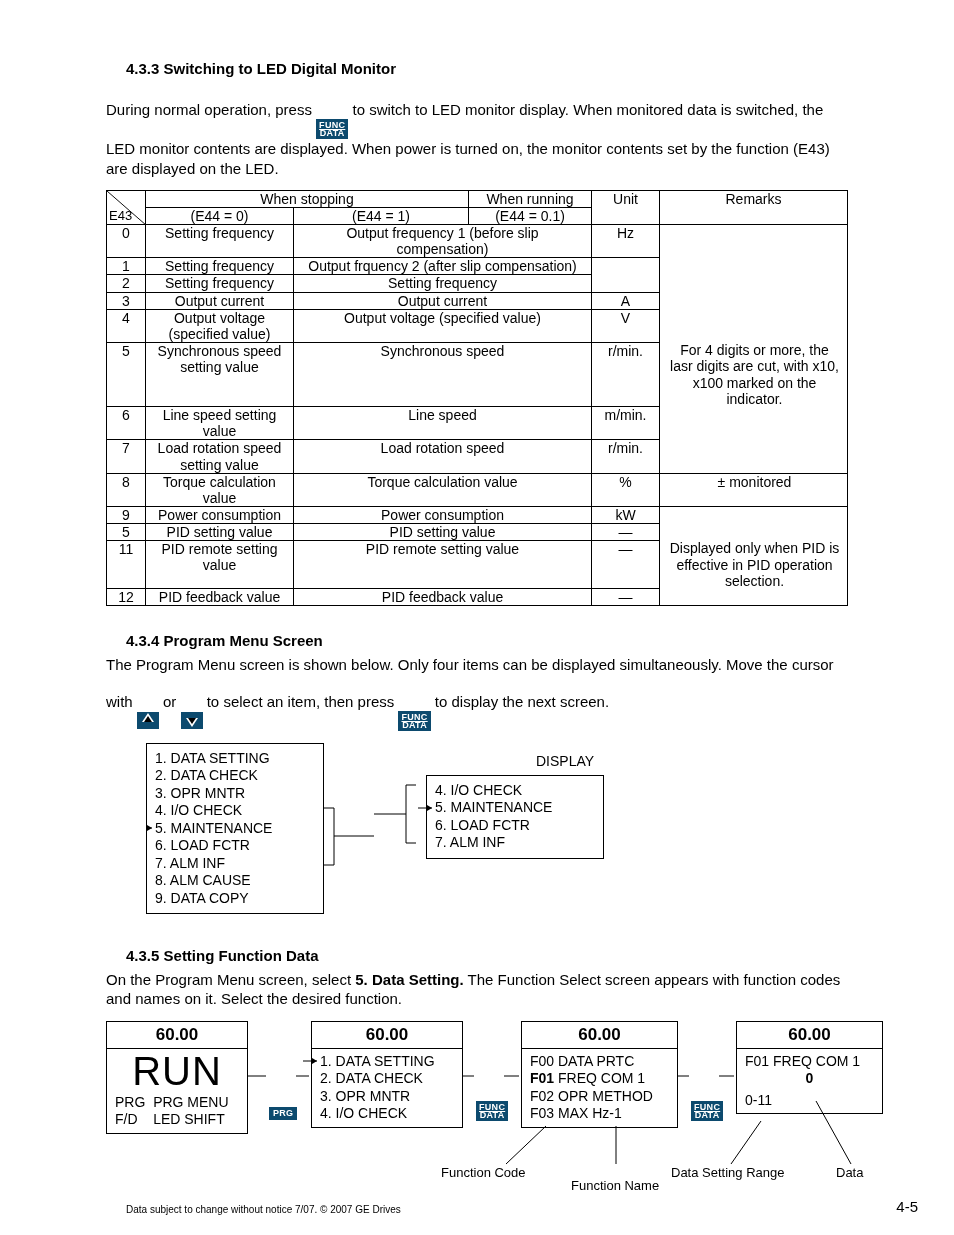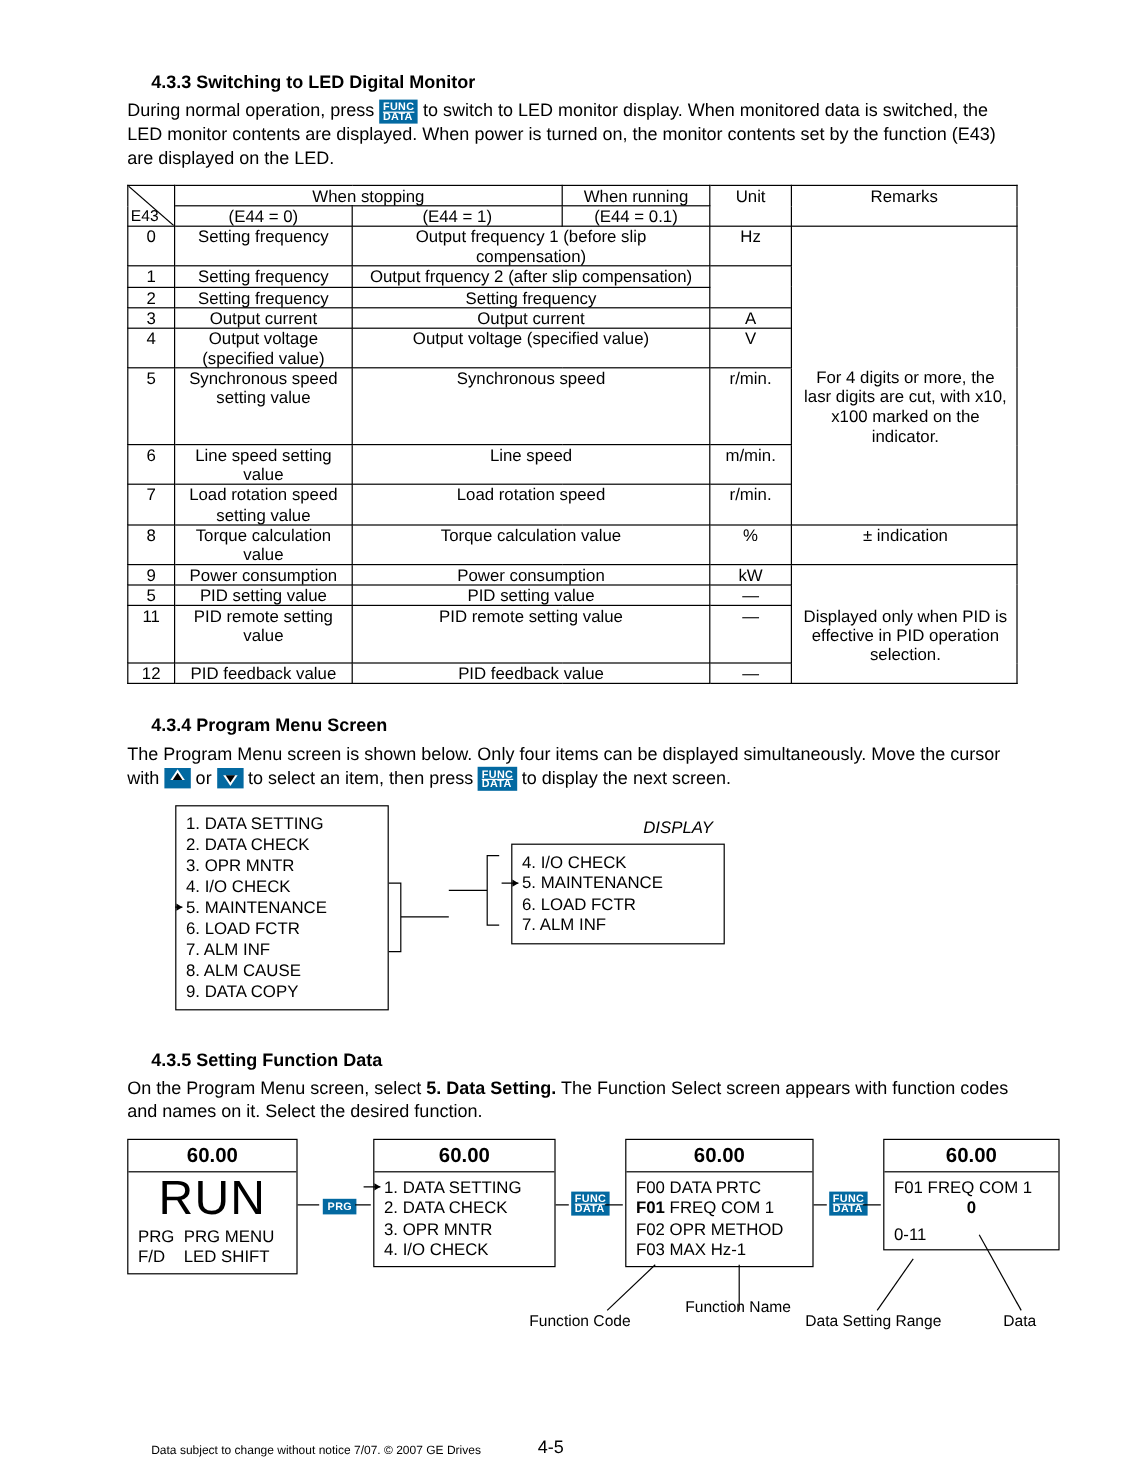--- a/index.html
+++ b/index.html
@@ -1,49 +1,49 @@
 <!DOCTYPE html>
 <html><head>
 <meta charset="utf-8">
 <style>
   @page { size: 954px 1235px; margin:0; }
   html, body { margin:0; padding:0; font-family: Arial, Helvetica, sans-serif; font-size:15px; color:#000; background:#fff; width:954px; }
   .page { padding: 60px 106px 40px 106px; }
   .sec-head { font-weight:bold; margin-bottom:6px;margin-left:20px; }
   p { margin:0 0 12px 0; line-height:1.3; }
-  .key { display:inline-block; vertical-align:middle; background:#0369a1; color:#fff; font-size:9px; line-height:9px; padding:1px 3px; font-weight:bold; letter-spacing:0.3px;}
+  .key { display:inline-block; vertical-align:middle; background:#0c4a6e; color:#fff; font-size:9px; line-height:9px; padding:1px 3px; text-align:center; font-weight:bold; letter-spacing:0.3px;margin-top:36px;}
   .key.stacked { line-height:8px; padding:2px 3px; }
   .key.stacked .u { text-decoration:underline; display:block;}
   .key.arrow { padding:0; width:22px; height:17px; position:relative; }
   .arr-up { width:0;height:0;border-left:6px solid transparent;border-right:6px solid transparent;border-bottom:9px solid #fff; position:absolute; left:5px; top:1px;}
   .arr-up::after{content:"";position:absolute;left:-4px;top:3px;width:0;height:0;border-left:4px solid transparent;border-right:4px solid transparent;border-bottom:6px solid #000;}
   .arr-dn { width:0;height:0;border-left:6px solid transparent;border-right:6px solid transparent;border-top:9px solid #fff; position:absolute; left:5px; top:6px;}
   .arr-dn::after{content:"";position:absolute;left:-4px;top:-9px;width:0;height:0;border-left:4px solid transparent;border-right:4px solid transparent;border-top:6px solid #000;}
   table.t1 { border-collapse:collapse; width:100%; font-family:"Arial Narrow", Arial, sans-serif; font-size:14px; }
   table.t1 td, table.t1 th { border:1px solid #000; padding:0 6px; text-align:center; vertical-align:top; line-height:1.15; }
   table.t1 .diag { position:relative; padding:0; }
   table.t1 .diag svg { position:absolute; top:0;left:0;width:100%;height:100%; }
   table.t1 .diag .lbl { position:absolute; bottom:0; left:2px; font-size:13px;}
   .nb-b { border-bottom:none !important; }
   .nb-t { border-top:none !important; }
   .remarks { text-align:center; padding-left:8px !important; }
   .menubox { border:1.5px solid #000; padding:6px 8px; font-family:Arial, sans-serif; font-size:14px; line-height:1.25; }
   .menu-wrap { position:relative; height:190px; margin-left:40px; margin-top:6px; margin-bottom:14px; }
   .menu-wrap .box1 { position:absolute; left:0; top:0; width:160px; }
   .menu-wrap .box2 { position:absolute; left:280px; top:32px; width:160px; }
-  .menu-wrap .disp-lbl { position:absolute; left:390px; top:10px; font-size:14px;font-style:italic;}
+  .menu-wrap .disp-lbl { position:absolute; left:390px; top:10px; font-size:14px;}
   .flow { position:relative; height:160px; margin-top:10px; }
   .fbox { position:absolute; border:1.5px solid #000; }
   .fbox .hdr { border-bottom:1.5px solid #000; text-align:center; font-weight:bold; font-size:17px; padding:3px 0;}
   .fbox .body { padding:4px 8px; font-size:14px; line-height:1.25; }
   .run { font-size:40px; letter-spacing:1px; padding:0 10px 0 10px; display:block; text-align:center; }
   .small-mid { font-size:13px; }
   .conn { position:absolute; }
   .lbl-sm { position:absolute; font-size:13px; }
-  .footer { position:absolute; bottom:20px; left:0; width:918px; text-align:center; font-size:15px;}
+  .footer { position:absolute; bottom:20px; left:0; width:918px; text-align:right; font-size:15px;}
   .footer .copy { position:absolute; left:126px; font-size:10px; bottom:0;}
   .page-rel { position:relative; min-height:1155px; }
   svg.abs { position:absolute; top:0; left:0; pointer-events:none;}
 </style>
 </head>
 <body>
 
 <div class="page page-rel">
 
   <div class="sec-head">4.3.3 Switching to LED Digital Monitor</div>
@@ -122,21 +122,21 @@
           <td>Load rotation speed setting value</td>
           <td colspan="2">Load rotation speed</td>
           <td>r/min.</td>
           <td class="remarks nb-t"></td>
         </tr>
     <tr>
           <td>8</td>
           <td>Torque calculation value</td>
           <td colspan="2">Torque calculation value</td>
           <td>%</td>
-          <td class="remarks">± indication</td>
+          <td class="remarks">± monitored</td>
         </tr>
     <tr>
           <td>9</td>
           <td>Power consumption</td>
           <td colspan="2">Power consumption</td>
           <td>kW</td>
           <td class="remarks nb-b"></td>
         </tr>
     <tr>
           <td>5</td>
@@ -272,21 +272,21 @@
         <path d="M 211 40 l -5 -3 v6 z" fill="#000"></path>
 
       <path d="M 440 105 L 400 143" stroke="#000"></path>
       <path d="M 510 105 L 510 143" stroke="#000"></path>
 
       <path d="M 655 100 L 625 143" stroke="#000"></path>
       <path d="M 710 80 L 745 143" stroke="#000"></path>
     </svg>
 
     <div class="lbl-sm" style="left:335px; top:144px;">Function Code</div>
-    <div class="lbl-sm" style="left:465px; top:132px;">Function Name</div>
+    <div class="lbl-sm" style="left:465px; top:157px;">Function Name</div>
     <div class="lbl-sm" style="left:565px; top:144px;">Data Setting Range</div>
     <div class="lbl-sm" style="left:730px; top:144px;">Data</div>
   </div>
 
 </div>
 
 <div class="footer">
   <span class="copy">Data subject to change without notice 7/07. © 2007 GE Drives</span>
   <span>4-5</span>
 </div>

